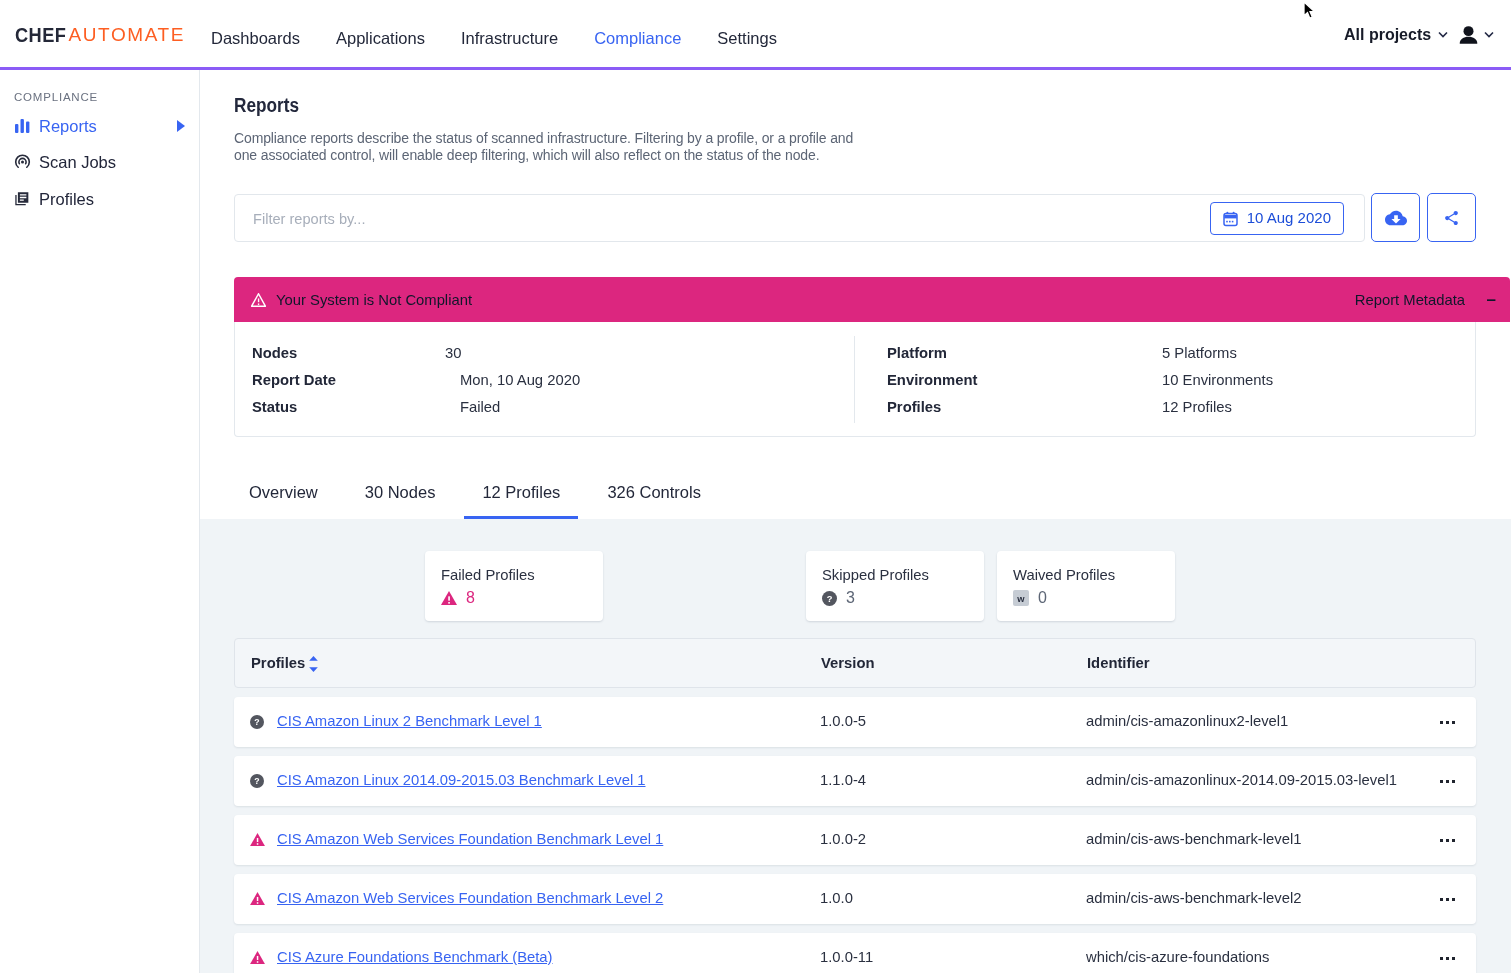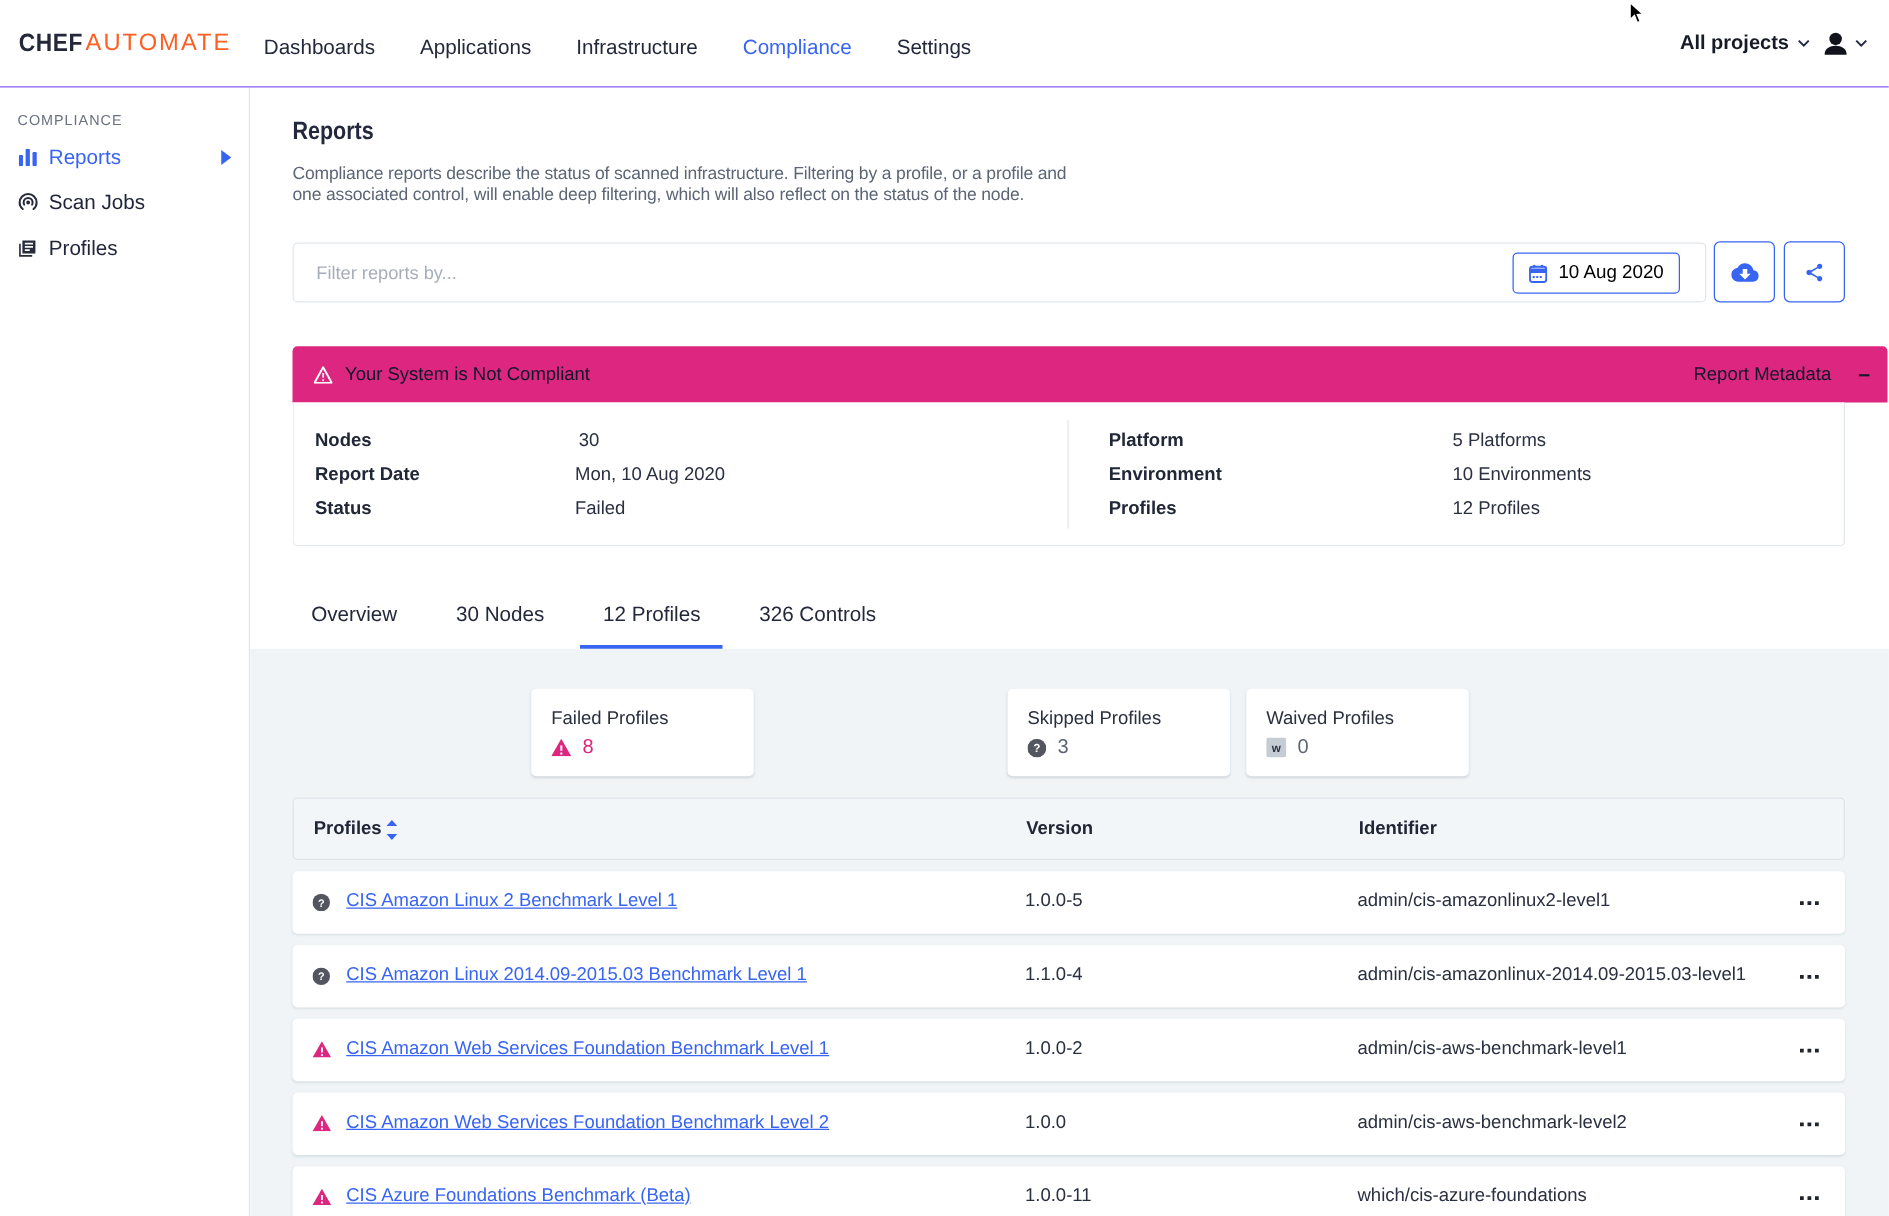--- a/index.html
+++ b/index.html
@@ -2,21 +2,21 @@
 <html><head>
 <meta charset="utf-8">
 <style>
 * { margin:0; padding:0; box-sizing:border-box; }
 html,body { width:1511px; height:973px; overflow:hidden; background:#fff;
   font-family:"Liberation Sans", sans-serif; color:#2a3040; }
 .abs { position:absolute; }
 
 
 #topbar { position:absolute; left:0; top:0; width:1511px; height:70px; background:#fff;
-  border-bottom:1px solid #8b5cf6; z-index:5; }
+  border-bottom:3px solid #8b5cf6; z-index:5; }
 #logo { position:absolute; left:15px; top:0; height:70px; display:flex; align-items:center; font-size:19px; font-weight:bold;
   letter-spacing:0.2px; color:#242838; }
 #logo .chef { display:inline-block; transform:scaleX(0.91); transform-origin:left; font-size:20px; letter-spacing:0.5px; }
 #logo .aut { display:inline-block; margin-left:-3px; color:#fd5e22; font-weight:normal; letter-spacing:1.6px; font-size:19px; }
 .navlinks { position:absolute; left:211px; top:3px; height:70px; display:flex; align-items:center; }
 .navlinks a { color:#23283a; font-size:16.5px; text-decoration:none; margin-right:36px; }
 .navlinks a.active { color:#3864f2; }
 #projsel { position:absolute; left:1344px; top:0; height:70px; display:flex; align-items:center;
   font-size:16px; font-weight:bold; color:#171b28; white-space:nowrap; }
 
@@ -32,21 +32,21 @@
 #main { position:absolute; left:200px; top:70px; width:1311px; height:903px; background:#fff; }
 #graybg { position:absolute; left:0px; top:449px; width:1311px; height:454px; background:#f0f4f7; }
 h1 { position:absolute; left:34px; top:24px; font-size:20px; font-weight:bold; color:#23283c; transform:scaleX(0.86); transform-origin:left; }
 #desc { position:absolute; left:34px; top:60px; width:700px; font-size:14px; letter-spacing:-0.12px; line-height:16.5px;
   color:#5c6575; }
 
 #filterbar { position:absolute; left:34px; top:124px; width:1131px; height:48px;
   border:1px solid #e2e7ec; border-radius:4px; background:#fff; }
 #filterbar .ph { position:absolute; left:18px; top:16px; font-size:14.6px; color:#a7aeba; }
 #datebtn { position:absolute; right:20px; top:7px; height:33px; border:1px solid #3864f2;
-  border-radius:4px; display:flex; align-items:center; padding:0 12px; color:#000000;
+  border-radius:4px; display:flex; align-items:center; padding:0 12px; color:#1d4ed8;
   font-size:15px; }
 #datebtn svg { margin-right:9px; }
 .sqbtn { position:absolute; top:123px; width:49px; height:49px; border:1px solid #3864f2;
   border-radius:5px; background:#fff; display:flex; align-items:center; justify-content:center; }
 
 #banner { position:absolute; left:34px; top:207px; width:1276px; height:45px; background:#dc267f;
   border-radius:4px 4px 0 0; color:#0f172a; display:flex; align-items:center; }
 #banner .warn { margin-left:17px; }
 #banner .btxt { margin-left:10px; font-size:14.8px; }
 #banner .meta { position:absolute; right:45px; font-size:14.8px; }
@@ -191,21 +191,21 @@
         <rect x="11" y="8.5" width="2.2" height="6" fill="#fff"></rect>
         <rect x="11" y="16.5" width="2.2" height="2.4" fill="#fff"></rect>
       </svg>
     <span class="btxt">Your System is Not Compliant</span>
     <span class="meta">Report Metadata</span>
     <span class="minus">–</span>
   </div>
   <div id="metapanel">
     <div class="divider"></div>
     <div class="mrow" style="left:17px; top:23px"><b>Nodes</b></div>
-    <div class="mrow" style="left:228px; top:23px">30</div>
+    <div class="mrow" style="left:210px; top:23px">30</div>
     <div class="mrow" style="left:17px; top:50px"><b>Report Date</b></div>
     <div class="mrow" style="left:225px; top:50px">Mon, 10 Aug 2020</div>
     <div class="mrow" style="left:17px; top:77px"><b>Status</b></div>
     <div class="mrow" style="left:225px; top:77px">Failed</div>
     <div class="mrow" style="left:652px; top:23px"><b>Platform</b></div>
     <div class="mrow" style="left:927px; top:23px">5 Platforms</div>
     <div class="mrow" style="left:652px; top:50px"><b>Environment</b></div>
     <div class="mrow" style="left:927px; top:50px">10 Environments</div>
     <div class="mrow" style="left:652px; top:77px"><b>Profiles</b></div>
     <div class="mrow" style="left:927px; top:77px">12 Profiles</div>

